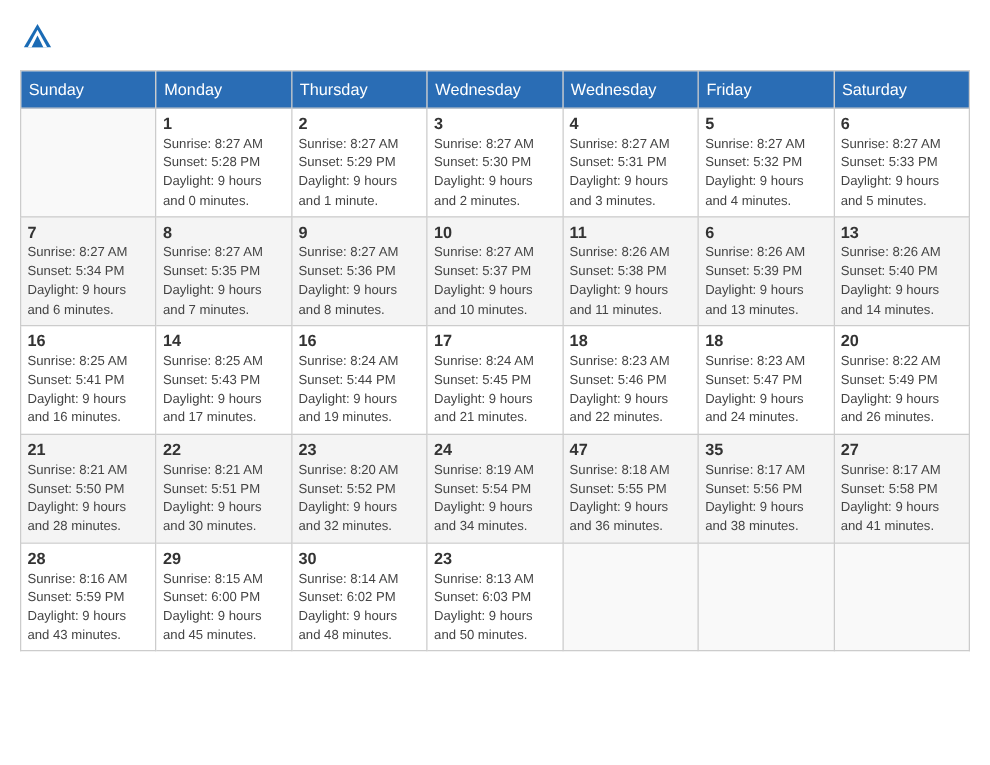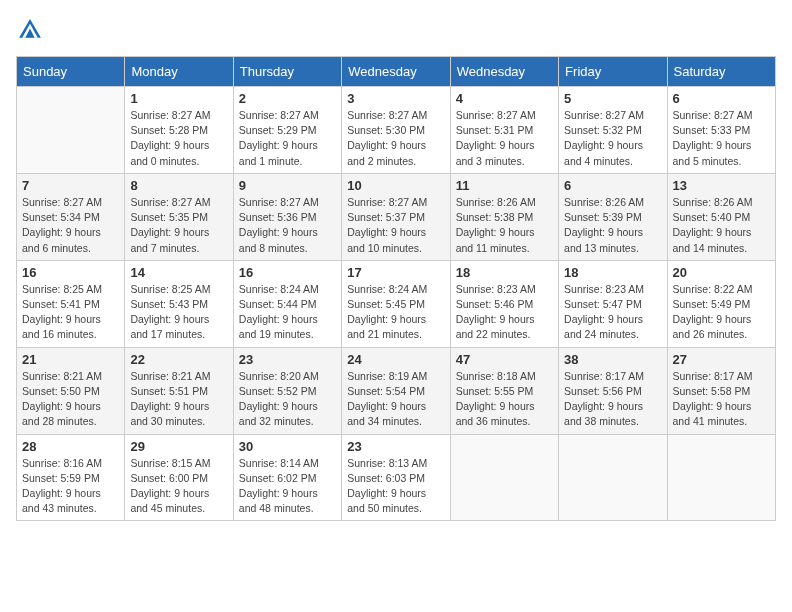--- a/index.html
+++ b/index.html
@@ -213,21 +213,21 @@
         </td>
         <td>
           <span class="day-number">24</span>
           <div class="day-info">Sunrise: 8:19 AM<br>Sunset: 5:54 PM<br>Daylight: 9 hours<br>and 34 minutes.</div>
         </td>
         <td>
           <span class="day-number">47</span>
           <div class="day-info">Sunrise: 8:18 AM<br>Sunset: 5:55 PM<br>Daylight: 9 hours<br>and 36 minutes.</div>
         </td>
         <td>
-          <span class="day-number">38</span>
+          <span class="day-number">35</span>
           <div class="day-info">Sunrise: 8:17 AM<br>Sunset: 5:56 PM<br>Daylight: 9 hours<br>and 38 minutes.</div>
         </td>
         <td>
           <span class="day-number">27</span>
           <div class="day-info">Sunrise: 8:17 AM<br>Sunset: 5:58 PM<br>Daylight: 9 hours<br>and 41 minutes.</div>
         </td>
       </tr>
       <tr>
         <td>
           <span class="day-number">28</span>

